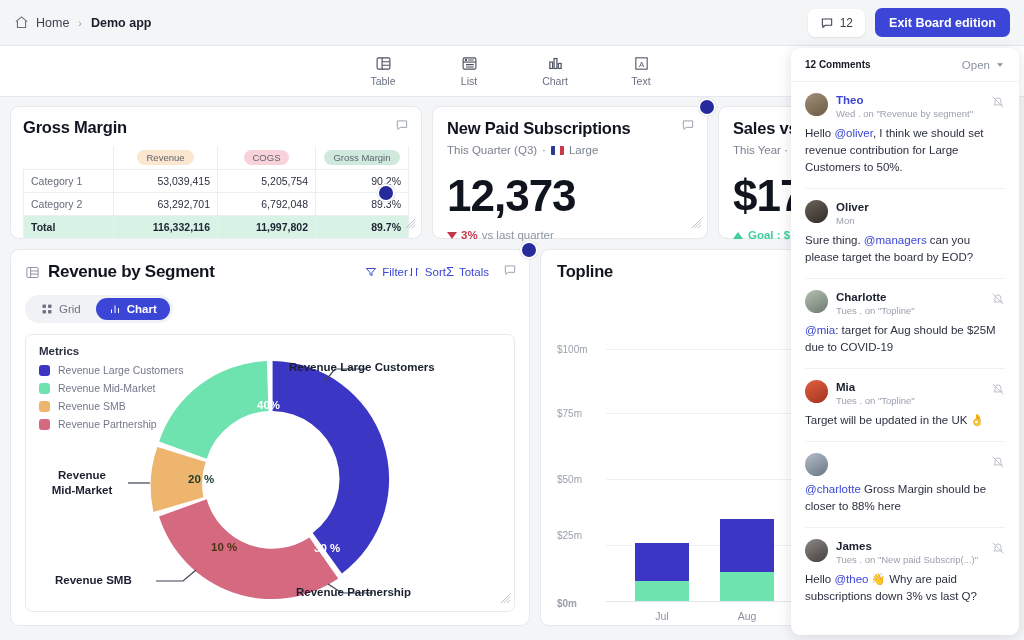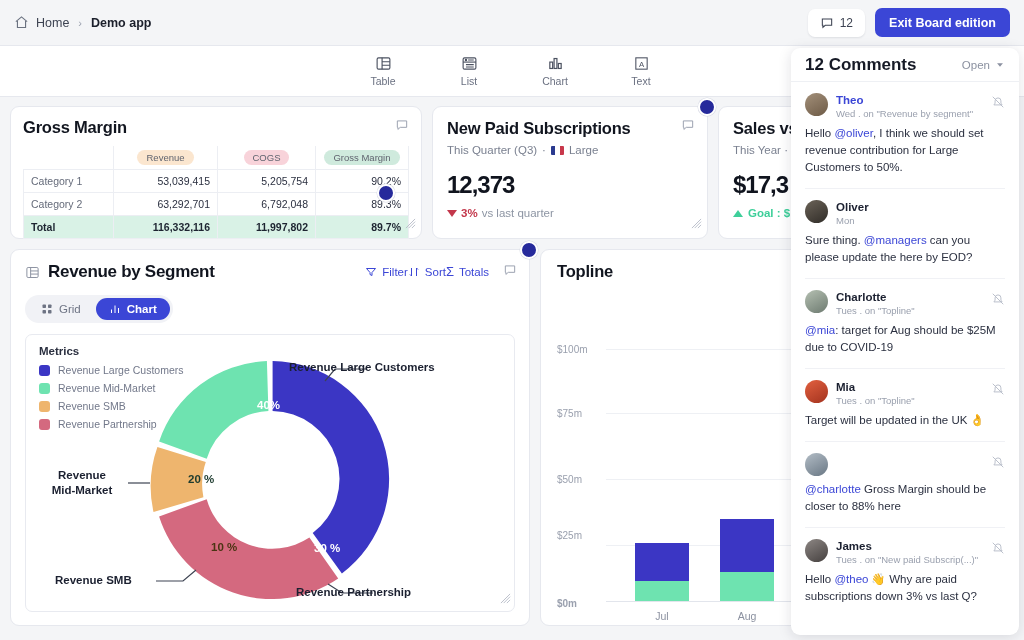--- a/index.html
+++ b/index.html
@@ -70,21 +70,21 @@
   .pill.cogs { background: #f8d3da; }
   .pill.gm { background: #cfeadd; }
   td.rowlab { color: #656b7a; text-align: left; border-left: none; }
   td.num { text-align: right; color: #2b3040; }
   tr.total td { background: #d9f2e6; font-weight: bold; color: #1d2431; }
   tr.total td.rowlab { background: #d9f2e6; }
 
   
   #new-subs { width: 276px; height: 133px; padding: 12px 14px; }
   .sub-meta { font-size: 11.5px; color: #7a8090; margin-top: 6px; display:flex; align-items:center; gap:5px;}
-  .bignum { font-size: 24px; font-weight: bold; color: #10141e; margin-top: 15px; letter-spacing: -1px; }
+  .bignum { font-size: 44px; font-weight: bold; color: #10141e; margin-top: 15px; letter-spacing: -1px; }
   .delta { margin-top: 8px; font-size: 11.5px; color: #8d95a3; display: flex; align-items: center; gap: 4px; }
   .delta b { color: #c3374b; }
   .tri-down { width: 0; height: 0; border-left: 5px solid transparent; border-right: 5px solid transparent; border-top: 7px solid #c3374b; }
   .tri-up { width: 0; height: 0; border-left: 5px solid transparent; border-right: 5px solid transparent; border-bottom: 7px solid #3ecf9a; }
 
   
   #sales-card { width: 276px; height: 133px; padding: 12px 14px; }
   .goal { margin-top: 8px; font-size: 11.5px; color: #3ecf9a; display: flex; align-items: center; gap: 5px; font-weight: bold;}
 
   
@@ -120,21 +120,21 @@
   .bar .top { background: #3b36c4; width: 100%; }
   .bar .bot { background: #6ee3b0; width: 100%; }
 
   
   .comments {
     position: absolute; right: 5px; top: 48px; width: 228px; height: 587px;
     background: #fff; border-radius: 9px; box-shadow: 0 2px 14px rgba(22,26,45,.13);
     overflow: hidden; z-index: 50;
   }
   .c-head { height: 34px; display: flex; align-items: center; padding: 0 14px; border-bottom: 1px solid #eef0f4; }
-  .c-head .ct { font-size: 17px; font-weight: bold; color: #161a26; }
+  .c-head .ct { font-size: 10px; font-weight: bold; color: #161a26; }
   .c-filter { margin-left: auto; display: flex; align-items: center; gap: 5px; font-size: 11.5px; color: #8b91a0; cursor: pointer; }
   .c-list { padding: 0 14px; }
   .c-item { padding: 11px 0 12px 0; border-bottom: 1px solid #f0f1f5; position: relative; }
   .c-item:last-child { border-bottom: none; }
   .c-top { display: flex; gap: 8px; align-items: flex-start; }
   .avatar { width: 23px; height: 23px; border-radius: 50%; flex: 0 0 23px; background: #c9ccd6; overflow:hidden; }
   .c-author { font-size: 11.5px; font-weight: bold; color: #3b46d6; line-height: 14px; }
   .c-author.dark { color: #1b2030; }
   .c-meta { font-size: 9.5px; color: #9aa0ae; line-height: 13px; }
   .c-body { font-size: 11.5px; color: #2b3040; line-height: 17px; margin-top: 5px; }
@@ -502,21 +502,21 @@
 
       <div class="c-item">
         <div class="c-top">
           <span class="avatar" style="background:linear-gradient(150deg,#6b6358,#302c28);"></span>
           <span>
             <span class="c-author dark" style="display:block;">Oliver</span>
             <span class="c-meta" style="display:block;">Mon</span>
           </span>
         </div>
         <div class="c-body">
-          <span>Sure thing. </span><span class="mention">@managers</span><span> can you please update the here by EOD?</span>
+          <span>Sure thing. </span><span class="mention">@managers</span><span> can you please target the board by EOD?</span>
         </div>
       </div>
 
       <div class="c-item">
         <div class="c-top">
           <span class="avatar" style="background:linear-gradient(150deg,#b5c0b2,#6d7a70);"></span>
           <span>
             <span class="c-author dark" style="display:block;">Charlotte</span>
             <span class="c-meta" style="display:block;">Tues . on "Topline"</span>
           </span>

